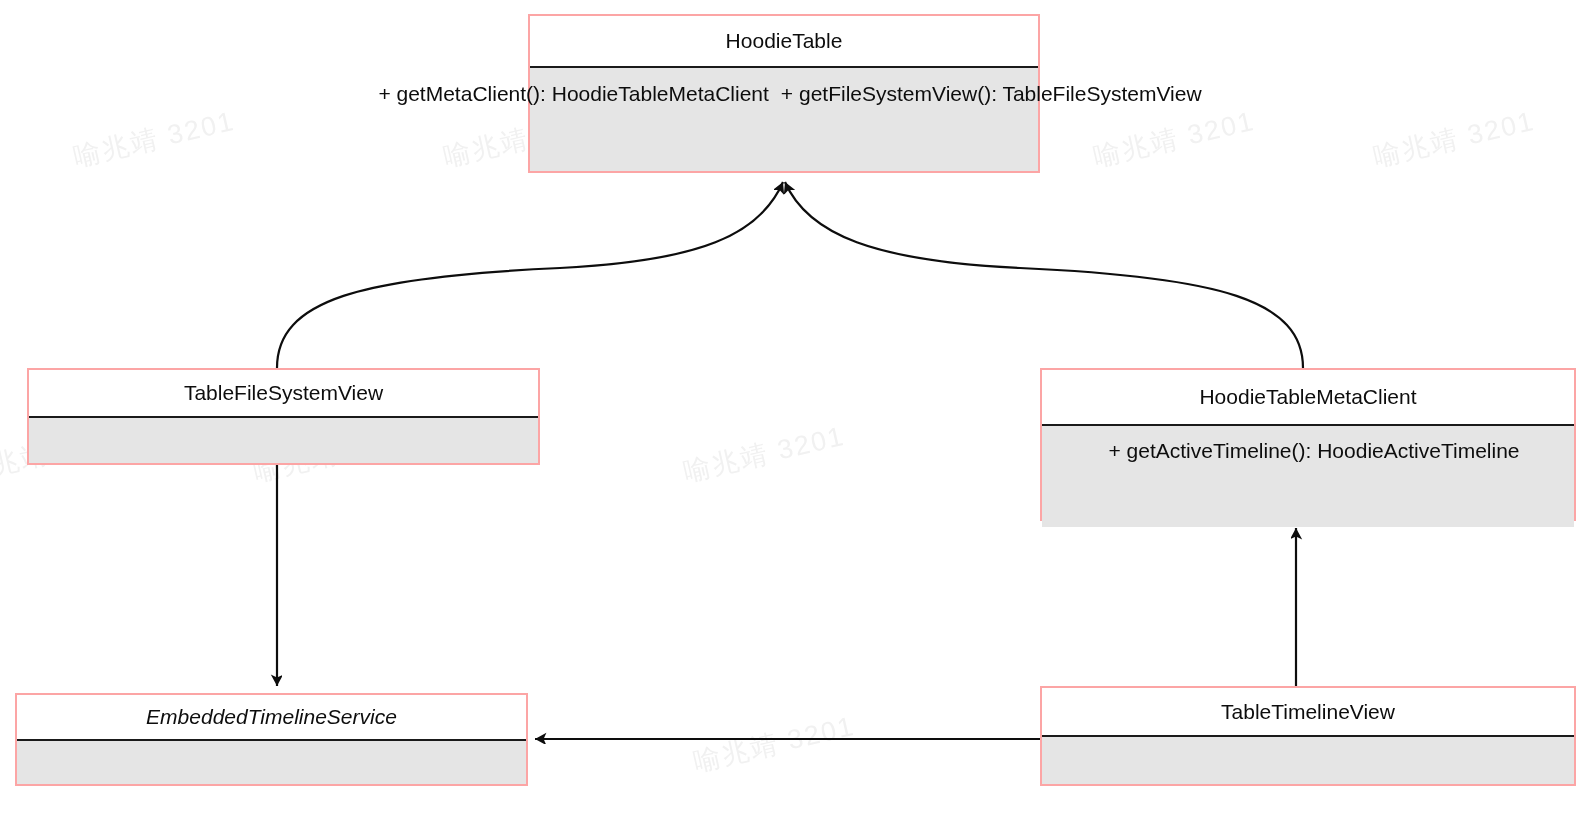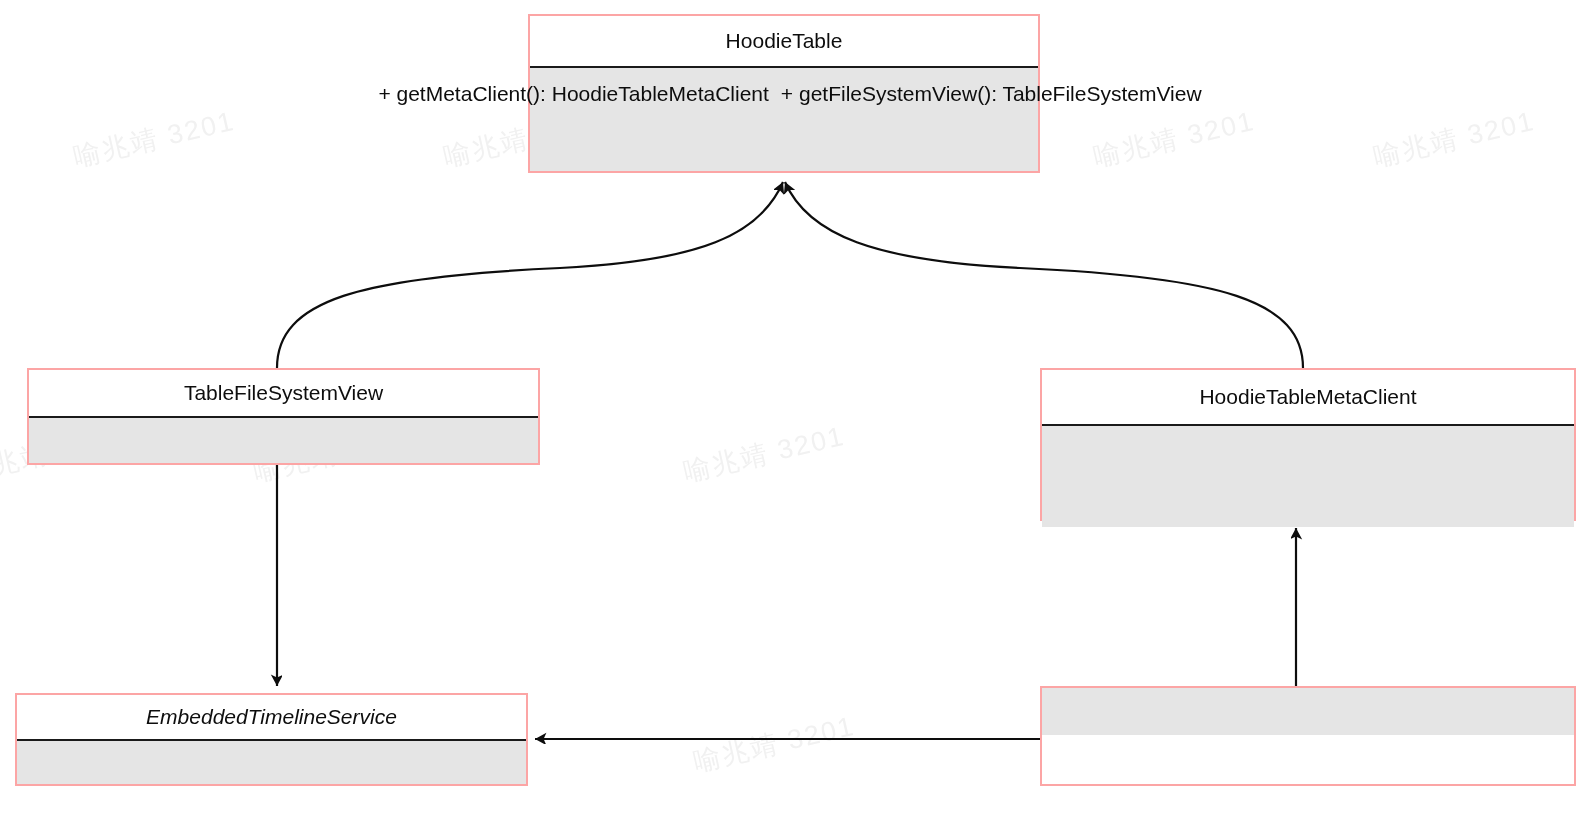--- a/index.html
+++ b/index.html
@@ -137,25 +137,27 @@
   </div>
 
   <div class="class-box" style="left:15px; top:368px; width:513px; height:97px;margin-left:12px;">
     <div class="class-title" style="height:48px;">TableFileSystemView</div>
     <div class="class-members empty" style="height:45px;"></div>
   </div>
 
   <div class="class-box" style="left:1040px; top:368px; width:536px; height:153px;">
     <div class="class-title" style="height:56px;">HoodieTableMetaClient</div>
     <div class="class-members" style="height:101px;">
+      <div class="member-row" style="height:50px;">+ getActiveTimeline(): HoodieActiveTimeline</div>
     </div>
   </div>
 
   <div class="class-box" style="left:15px; top:693px; width:513px; height:93px;">
     <div class="class-title" style="height:46px;font-style:italic;">EmbeddedTimelineService</div>
     <div class="class-members empty" style="height:43px;"></div>
   </div>
 
   <div class="class-box" style="left:1040px; top:686px; width:536px; height:100px;">
+    <div class="class-title" style="height:49px;">TableTimelineView</div>
     <div class="class-members empty" style="height:47px;"></div>
   </div>
 
 </div>
 
 </body></html>

